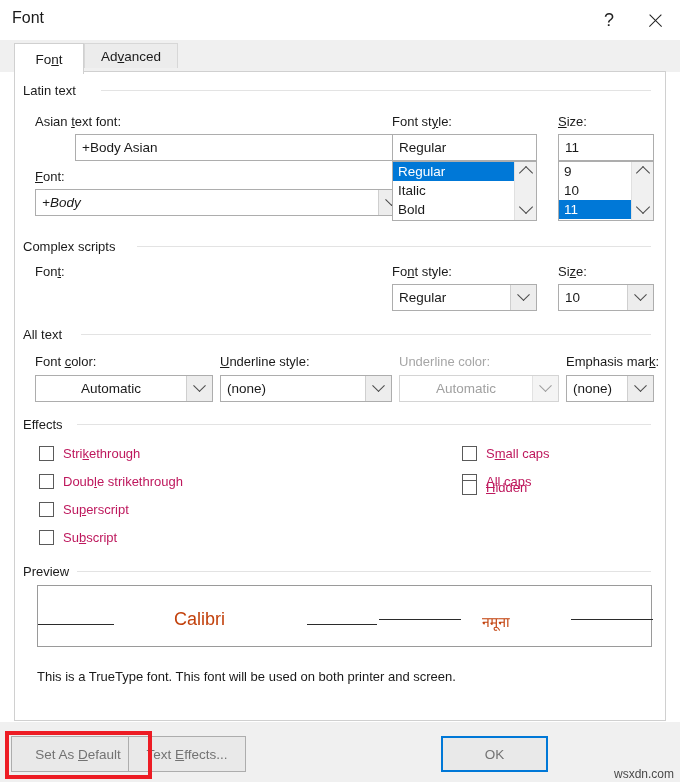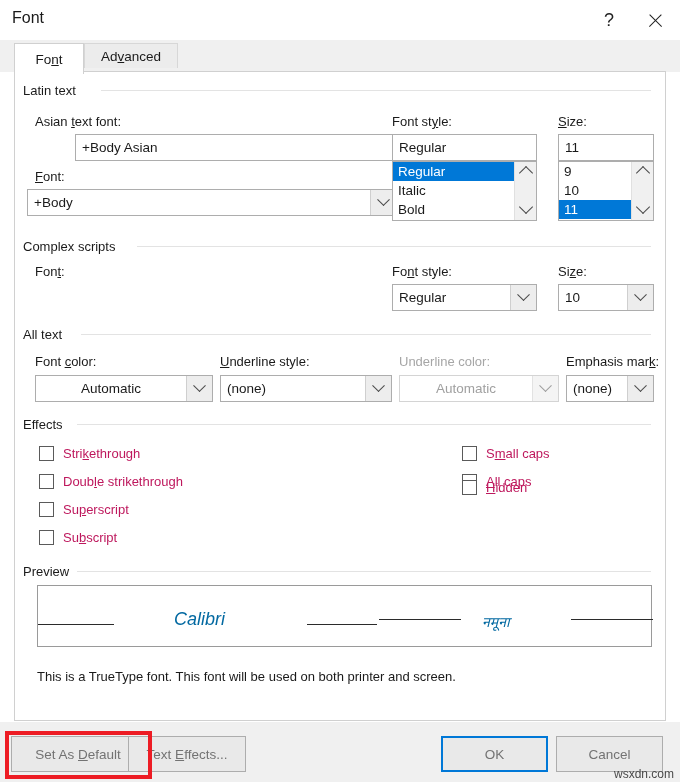--- a/index.html
+++ b/index.html
@@ -181,23 +181,22 @@
   .preview-box {
     position: absolute;
     border: 1px solid #9a9a9a;
     background: #ffffff;
   }
   .pv-line {
     position: absolute; height: 1.2px; background: #2b2b2b;
   }
   .pv-text {
     position: absolute;
-    font-size: 18px; color: #0369a1;
+    font-size: 18px; color: #c2410c;
     white-space: nowrap;
-    font-style: italic;
   }
   .pv-text.deva { font-size: 14px; }
   .pv-note {
     position: absolute;
     font-size: 13px; color: #1a1a1a; white-space: nowrap;
   }
 
   
   .footer {
     position: absolute; left: 0; top: 722px;
@@ -255,21 +254,21 @@
 
     <div class="flabel" style="left:20px; top:42px;"><span>Asian </span><span class="u">t</span><span>ext font:</span></div>
     <div class="combo" style="left:20px; top:62px; width:370px; height:27px;margin-left:40px;">
       <div class="val">+Body Asian</div>
       <div class="drop">
           <i class="chev"></i>
         </div>
     </div>
 
     <div class="flabel" style="left:20px; top:97px;"><span></span><span class="u">F</span><span>ont:</span></div>
-    <div class="combo" style="left:12px; top:117px; width:370px; height:27px;">
+    <div class="combo" style="left:20px; top:117px; width:370px; height:27px;font-style:italic;">
       <div class="val">+Body</div>
       <div class="drop">
           <i class="chev"></i>
         </div>
     </div>
 
     <div class="flabel" style="left:377px; top:42px;"><span>Font st</span><span class="u">y</span><span>le:</span></div>
     <div class="combo" style="left:377px; top:62px; width:145px; height:27px;">
       <div class="val">Regular</div>
     </div>
@@ -408,20 +407,17 @@
   <div class="footer">
     <div class="btn" style="left:11px; top:14px; width:134px; height:36px;">
       <span><span>Set As </span><span class="u">D</span><span>efault</span></span>
     </div>
     <div class="btn" style="left:128px; top:14px; width:118px; height:36px;">
       <span><span>Text </span><span class="u">E</span><span>ffects...</span></span>
     </div>
     <div class="btn focus" style="left:441px; top:14px; width:107px; height:36px;">
       <span>OK</span>
     </div>
-    <div class="btn" style="left:556px; top:14px; width:107px; height:36px;">
-      <span>Cancel</span>
-    </div>
     <div class="redbox" style="left:5px; top:9px; width:147px; height:48px;"></div>
     <div class="watermark">wsxdn.com</div>
   </div>
 
 </div>
 
 </body></html>

